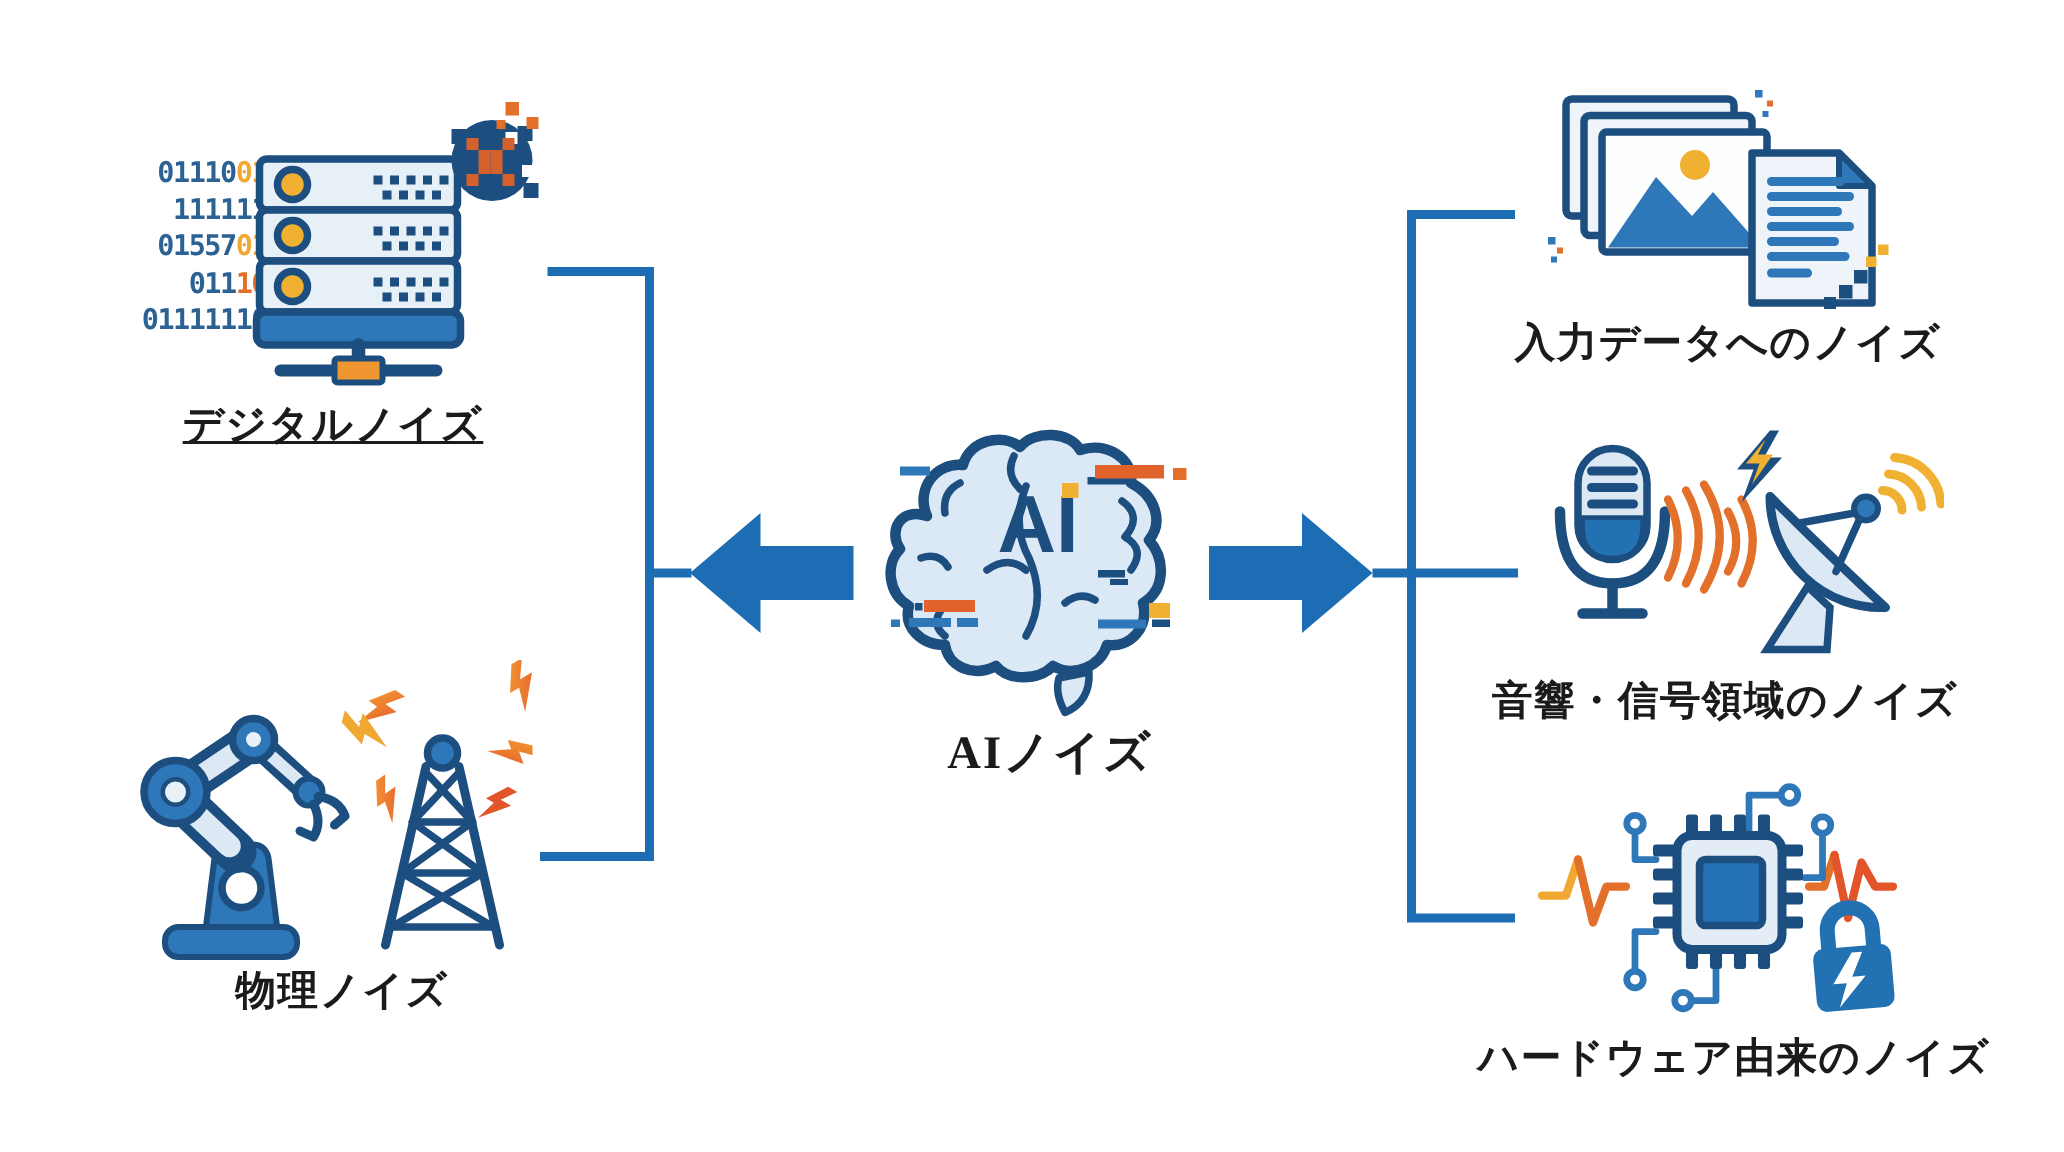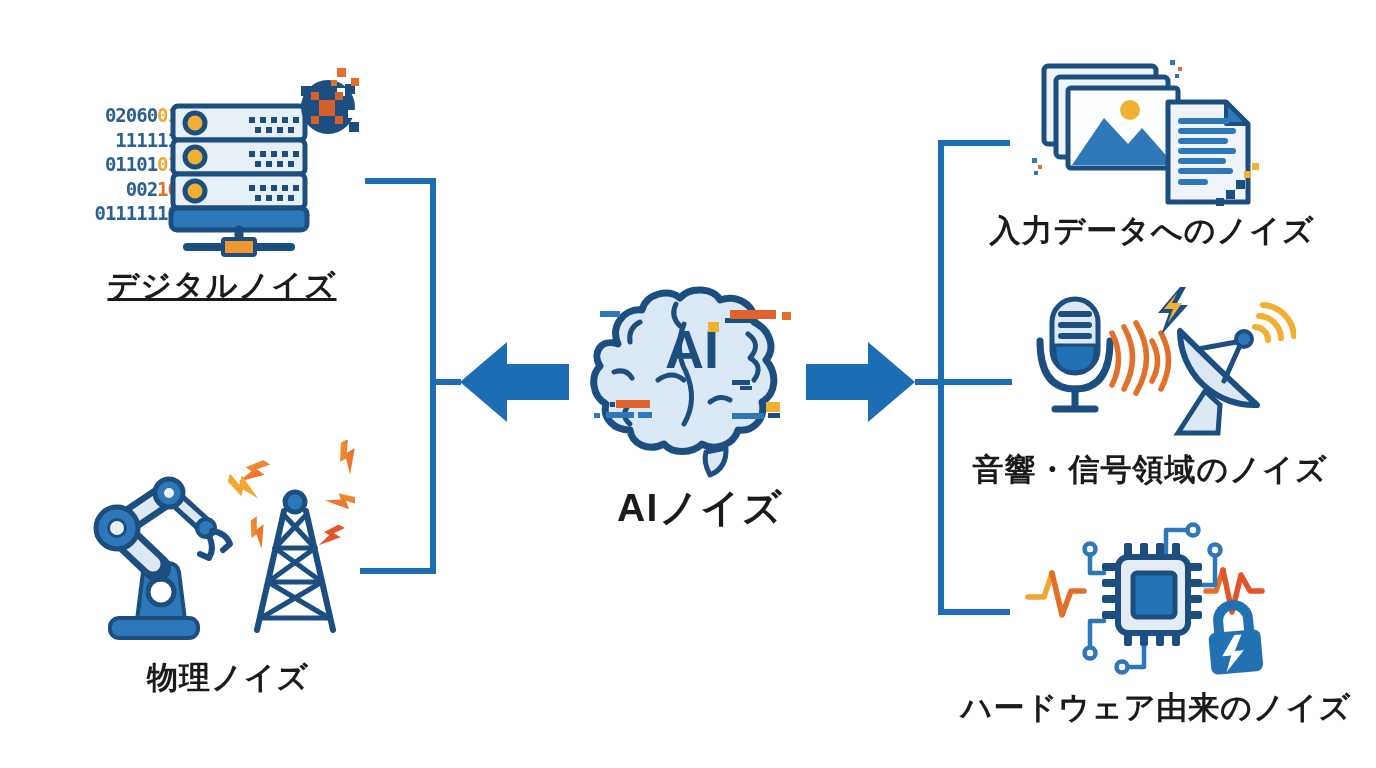--- a/index.html
+++ b/index.html
@@ -1,21 +1,21 @@
 <!DOCTYPE html>
 <html><head>
 <meta charset="utf-8">
 <style>
   html,body{margin:0;padding:0;background:#fff;}
   .canvas{position:relative;width:1376px;height:768px;background:#ffffff;overflow:hidden;
           font-family:"Liberation Sans","DejaVu Sans",sans-serif;}
   .abs{position:absolute;}
   .label{position:absolute;transform:translateX(-50%);font-weight:bold;color:#1b1b1b;
-         font-size:31px;letter-spacing:1px;white-space:nowrap;}
-  .label.center-label{font-size:39px;letter-spacing:1.5px;}
+         font-size:27px;letter-spacing:1px;white-space:nowrap;}
+  .label.center-label{font-size:31px;letter-spacing:1.5px;font-family:Liberation Serif, serif;}
   .binary{position:absolute;left:84px;top:103px;width:94px;text-align:right;
           font-family:"DejaVu Sans Mono","Liberation Mono",monospace;font-weight:bold;
           font-size:19px;line-height:24.5px;color:#2b6293;letter-spacing:-1px;}
   .acc-y{color:#f0a832;}
   .acc-o{color:#e2702a;}
   .icon path,.icon polyline,.icon line{stroke-linecap:round;stroke-linejoin:round;}
   .conn{position:absolute;left:0;top:0;}
 </style>
 </head>
 <body>
@@ -26,24 +26,24 @@
     <polyline points="365,181 433,181 433,571 360,571" fill="none" stroke="#1d6db5" stroke-width="6"></polyline>
     <line x1="433" y1="382" x2="461" y2="382" stroke="#1d6db5" stroke-width="6"></line>
     <polygon points="460,382 507,342 507,364 569,364 569,400 507,400 507,422" fill="#1d6db5"></polygon>
     <polygon points="915,382 868,342 868,364 806,364 806,400 868,400 868,422" fill="#1d6db5"></polygon>
     <polyline points="1010,143 941,143 941,612 1010,612" fill="none" stroke="#1d6db5" stroke-width="6"></polyline>
     <line x1="915" y1="382" x2="1012" y2="382" stroke="#1d6db5" stroke-width="6"></line>
   </svg>
 
   <div class="abs" style="left:0;top:0;">
     <div class="binary">
-      <div><span>02060</span><span class="acc-y">01</span></div>
+      <div><span>01110</span><span class="acc-y">01</span></div>
       <div><span>111111</span></div>
-      <div><span>01101</span><span class="acc-y">01</span></div>
-      <div><span>002</span><span class="acc-o">10</span></div>
+      <div><span>01557</span><span class="acc-y">01</span></div>
+      <div><span>011</span><span class="acc-o">10</span></div>
       <div><span>01111110</span></div>
     </div>
 
     <svg class="abs icon" style="left:165px;top:62px;" width="205" height="200" viewBox="0 0 205 200">
       <g>
         <rect x="8" y="44" width="132" height="34" rx="5" fill="#e7eff7" stroke="#1d4e80" stroke-width="5"></rect>
         <rect x="8" y="78" width="132" height="34" rx="5" fill="#e7eff7" stroke="#1d4e80" stroke-width="5"></rect>
         <rect x="8" y="112" width="132" height="34" rx="5" fill="#e7eff7" stroke="#1d4e80" stroke-width="5"></rect>
         <circle cx="30" cy="61" r="10" fill="#f0b132" stroke="#1d4e80" stroke-width="5"></circle>
         <circle cx="30" cy="95" r="10" fill="#f0b132" stroke="#1d4e80" stroke-width="5"></circle>
@@ -155,21 +155,21 @@
       </defs>
       <g>
         <path d="M9,0 L0,14 h6 L2,28 L17,10 h-8 L16,0 Z" fill="url(#boltGrad)" transform="translate(170,14) rotate(35) scale(1.15)"></path>
         <path d="M9,0 L0,14 h6 L2,28 L17,10 h-8 L16,0 Z" fill="#f0a832" transform="translate(140,52) rotate(-75) scale(1.2)"></path>
         <path d="M9,0 L0,14 h6 L2,28 L17,10 h-8 L16,0 Z" fill="url(#boltGrad)" transform="translate(158,86) rotate(-35) scale(1.05)"></path>
         <path d="M9,0 L0,14 h6 L2,28 L17,10 h-8 L16,0 Z" fill="url(#boltGrad)" transform="translate(247,8) rotate(-30) scale(1.15)"></path>
         <path d="M9,0 L0,14 h6 L2,28 L17,10 h-8 L16,0 Z" fill="url(#boltGrad)" transform="translate(268,48) rotate(70) scale(1.1)"></path>
         <path d="M9,0 L0,14 h6 L2,28 L17,10 h-8 L16,0 Z" fill="#e2552b" transform="translate(246,80) rotate(30) scale(1.0)"></path>
       </g>
     </svg>
-    <div class="label" style="left:228px;top:642px;margin-top:15px;">物理ノイズ</div>
+    <div class="label" style="left:228px;top:642px;">物理ノイズ</div>
   </div>
 
   <div class="abs" style="left:0;top:0;">
     <svg class="abs icon" style="left:580px;top:282px;" width="230" height="200" viewBox="0 0 230 200">
       <g>
         <path d="M126,170 L146,166 Q147,186 130,193 Q123,180 126,170 Z" fill="#dbe8f5" stroke="#1d4e80" stroke-width="5"></path>
         <path d="M38,62 C30,44 44,26 62,28 C66,12 88,6 100,16 C110,4 134,6 140,18 C158,12 176,24 174,40 C190,48 196,66 186,78 C198,92 196,112 182,120 C186,136 174,150 158,148 C154,162 136,170 122,162 C112,172 92,172 84,162 C68,170 52,162 50,148 C34,148 22,136 26,122 C12,114 10,94 20,84 C12,72 20,56 38,62 Z" fill="#dbe8f5" stroke="#1d4e80" stroke-width="7"></path>
         <g fill="none" stroke="#1d4e80" stroke-width="5">
           <path d="M60,40 q-12,6 -10,20"></path>
           <path d="M96,22 q-6,12 4,22"></path>

